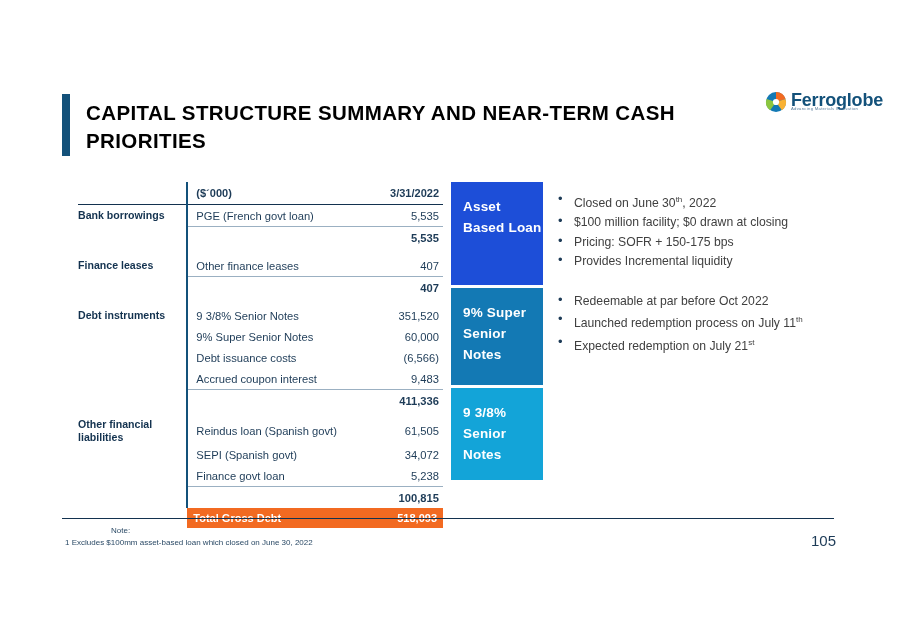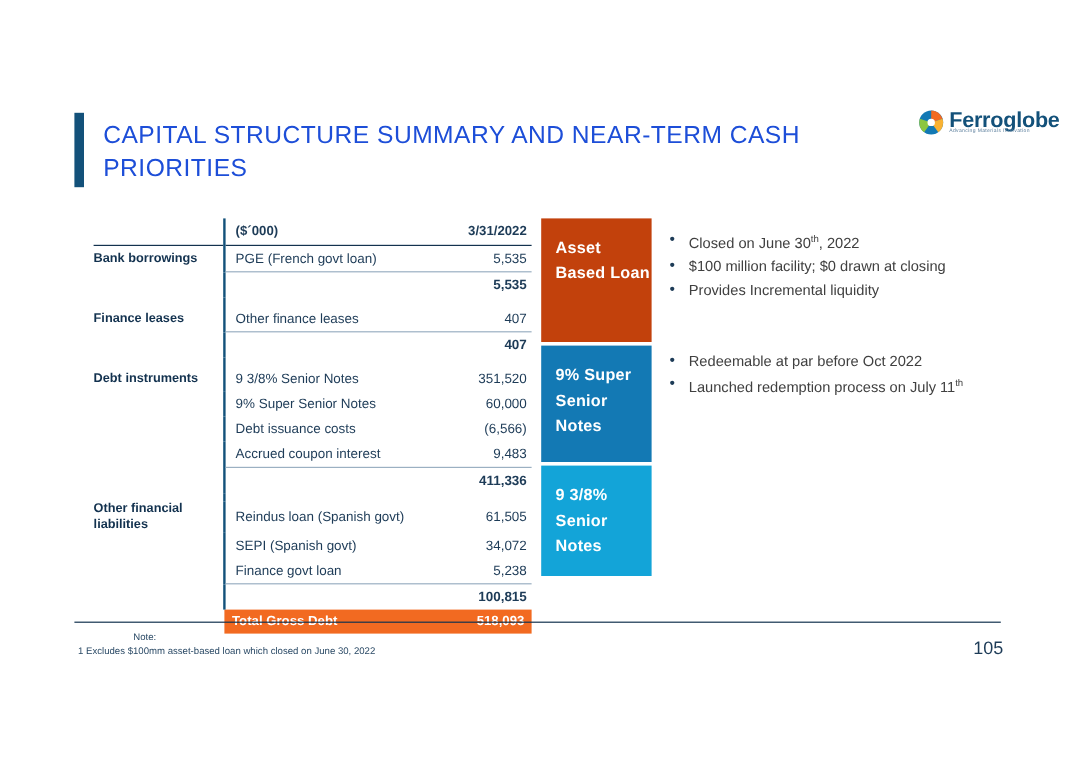--- a/index.html
+++ b/index.html
@@ -31,24 +31,24 @@
     width: 8px;
     height: 62px;
     background: #13517a;
   }
   .slide-title {
     position: absolute;
     left: 86px;
     top: 99px;
     width: 620px;
     font-size: 20.5px;
-    font-weight: normal;
+    font-weight: bold;
     line-height: 28px;
     letter-spacing: 0.4px;
-    color: #1d4ed8;
+    color: #000000;
   }
 
   
   .logo {
     position: absolute;
     right: 24px;
     top: 88px;
     width: 110px;
     height: 32px;
   }
@@ -154,21 +154,21 @@
     font-size: 13.5px;
     line-height: 21px;
     padding: 14px 0 0 12px;
     box-sizing: border-box;
     letter-spacing: 0.2px;
   }
   #box-abl {
     left: 451px;
     top: 182px;
     height: 103px;
-    background: #c2410c;
+    background: #1d4ed8;
   }
   #box-9ss {
     left: 451px;
     top: 288px;
     height: 97px;
     background: #1379b4;
   }
   #box-938 {
     left: 451px;
     top: 388px;
@@ -357,26 +357,28 @@
     </table>
   </div>
 
   <div class="box" id="box-abl">Asset Based Loan</div>
   <div class="box" id="box-9ss">9% Super Senior Notes</div>
   <div class="box" id="box-938">9 3/8% Senior Notes</div>
 
   <div class="bullets" id="bullets-abl">
     <div class="bullet">Closed on June 30<sup>th</sup>, 2022</div>
     <div class="bullet">$100 million facility; $0 drawn at closing</div>
+    <div class="bullet">Pricing: SOFR + 150-175 bps</div>
     <div class="bullet">Provides Incremental liquidity</div>
   </div>
 
   <div class="bullets" id="bullets-9ss">
     <div class="bullet">Redeemable at par before Oct 2022</div>
     <div class="bullet">Launched redemption process on July 11<sup>th</sup></div>
+    <div class="bullet">Expected redemption on July 21<sup>st</sup></div>
   </div>
 
 
   <div class="footer-rule"></div>
   <div class="note-label">Note:</div>
   <div class="note-text">1  Excludes $100mm asset-based loan which closed on June 30, 2022</div>
   <div class="page-num">105</div>
 
 </div>
 

